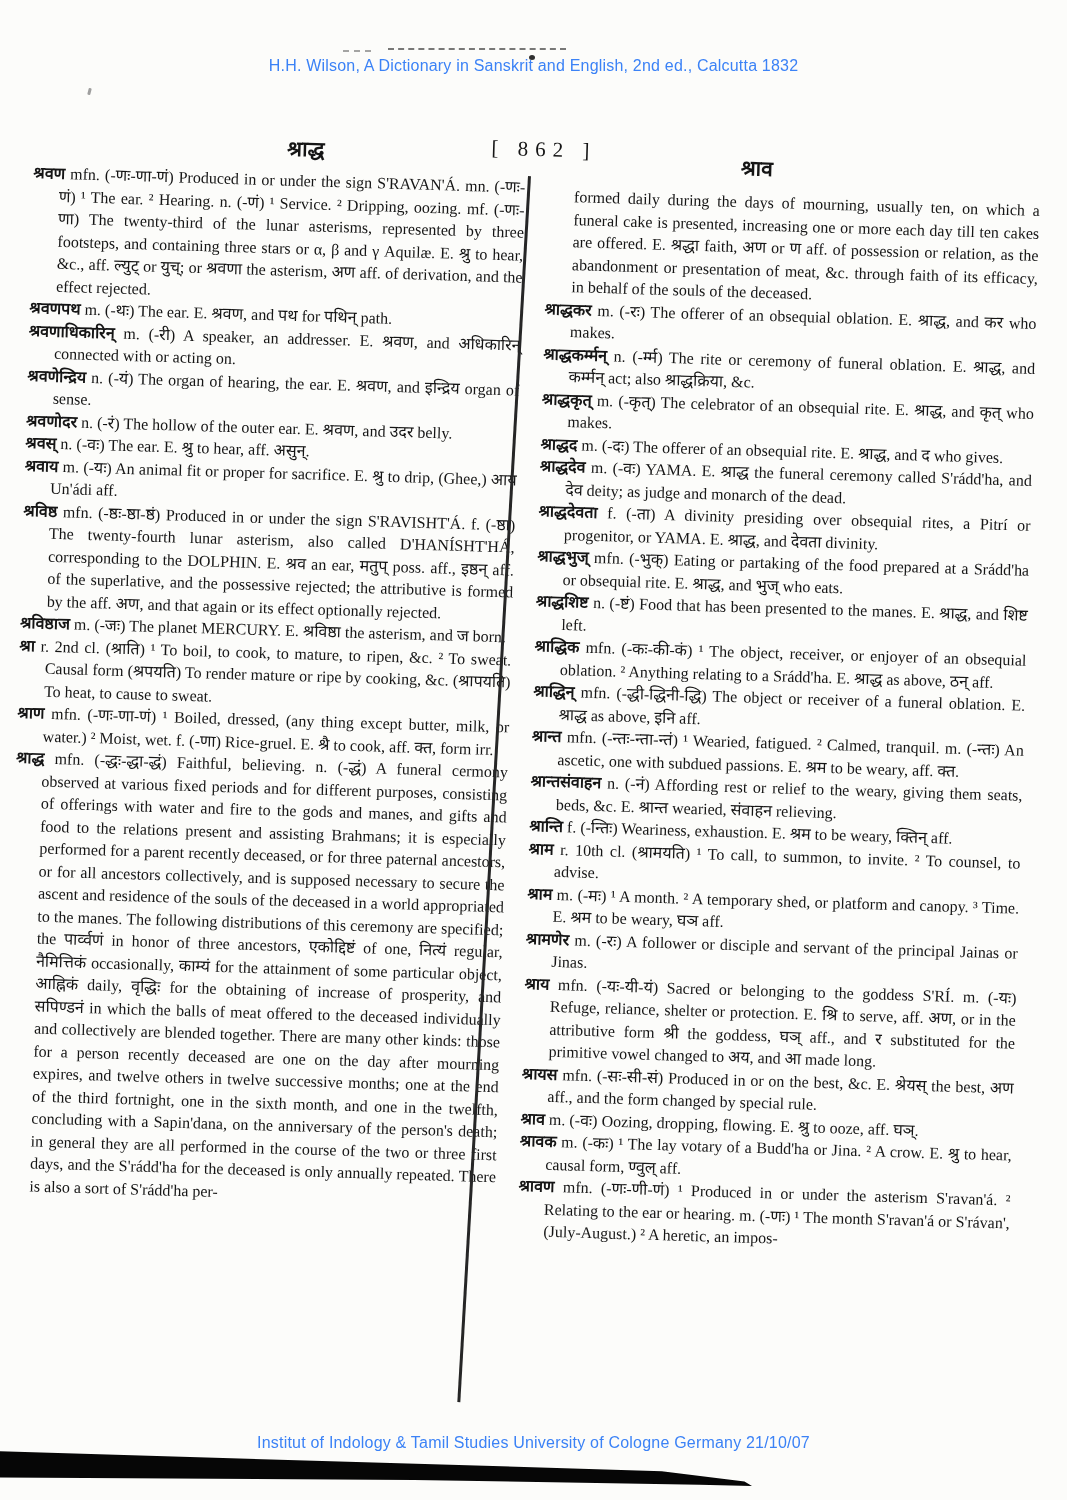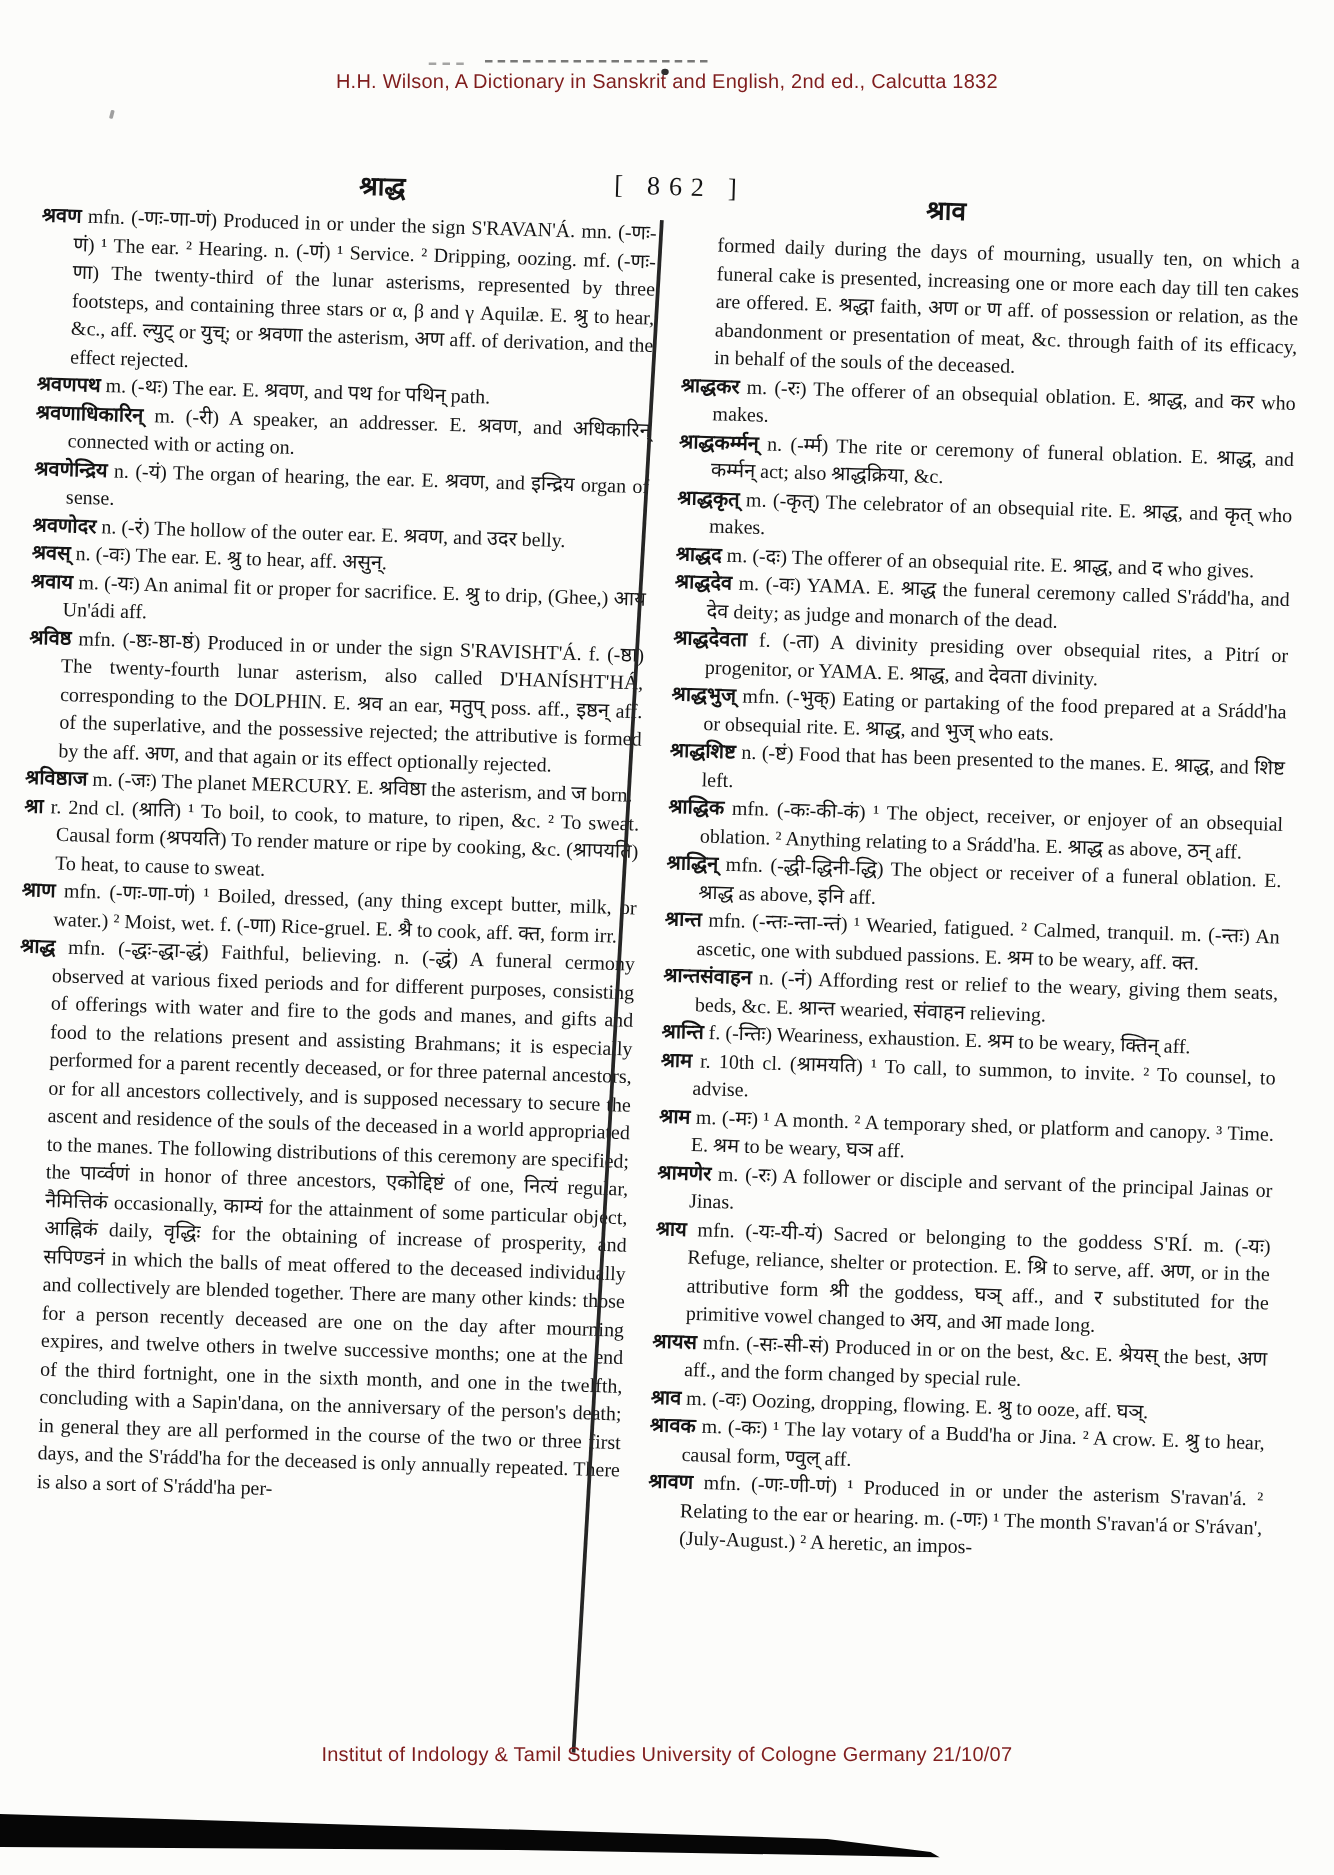--- a/index.html
+++ b/index.html
@@ -5,24 +5,24 @@
   * { box-sizing: border-box; }
   html,body { margin:0; padding:0; }
   body {
     width:1067px; height:1500px; position:relative; overflow:hidden;
     background:#fcfcfa; color:#151515;
     font-family:"Liberation Serif","DejaVu Serif",serif;
   }
   .digital {
     position:absolute; left:0; width:100%; text-align:center;
     font-family:"Liberation Sans","DejaVu Sans",sans-serif;
-    font-size:16px; color:#7f1d1d; letter-spacing:0.2px;
+    font-size:16px; color:#3b82f6; letter-spacing:0.2px;
   }
   #book-header { top:57px; }
-  #footer-credit { top:1396px; }
+  #footer-credit { top:1434px; }
 
   
   .dash-a { position:absolute; top:48px; left:388px; width:178px; height:0;
             border-top:2px dashed #4c4c4c; opacity:.75; }
   .dash-b { position:absolute; top:50px; left:343px; width:28px; height:0;
             border-top:2px dashed #6a6a6a; opacity:.6; }
   .dot-a  { position:absolute; top:55px; left:529px; width:6px; height:5px;
             background:#2f2f2f; border-radius:50%; }
   .speck  { position:absolute; top:88px; left:88px; width:3px; height:7px;
             background:#777; border-radius:1px; transform:rotate(14deg); opacity:.7; }

